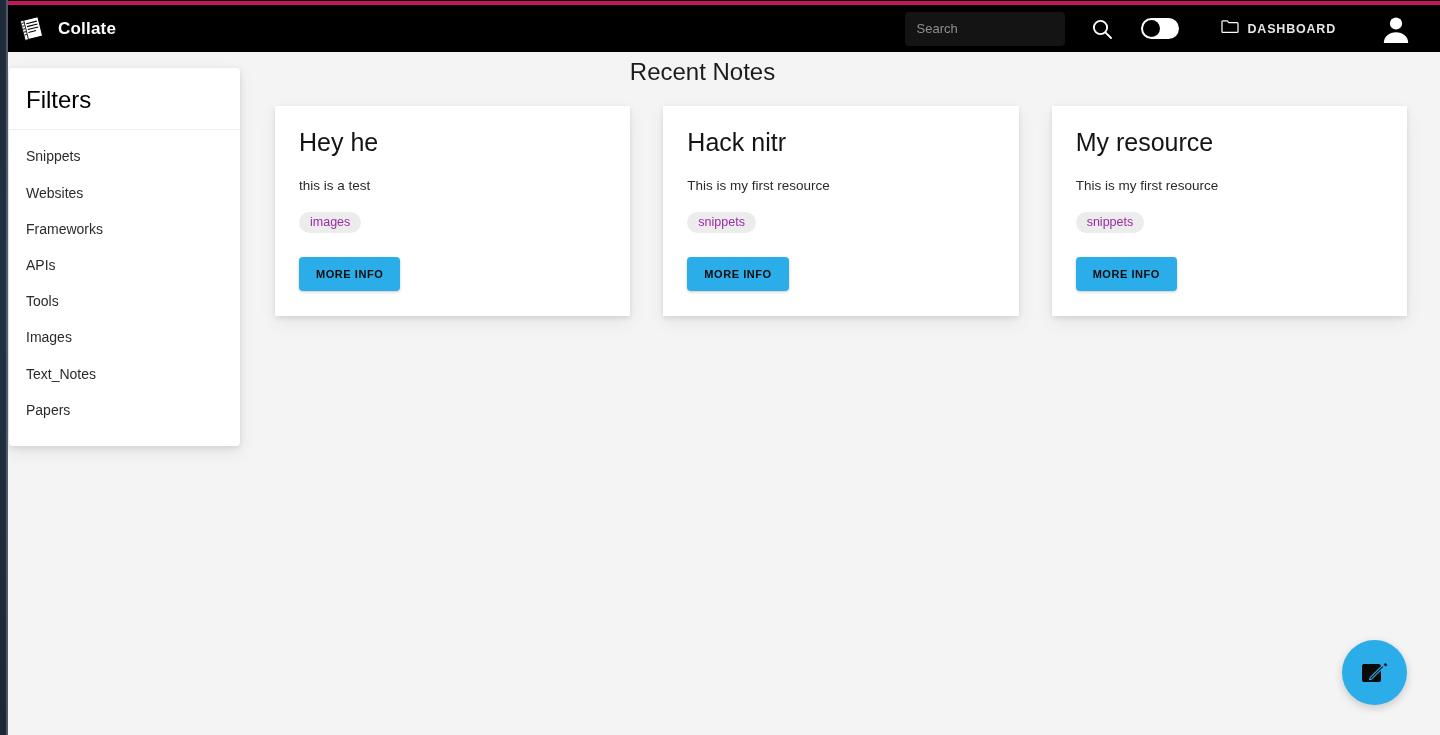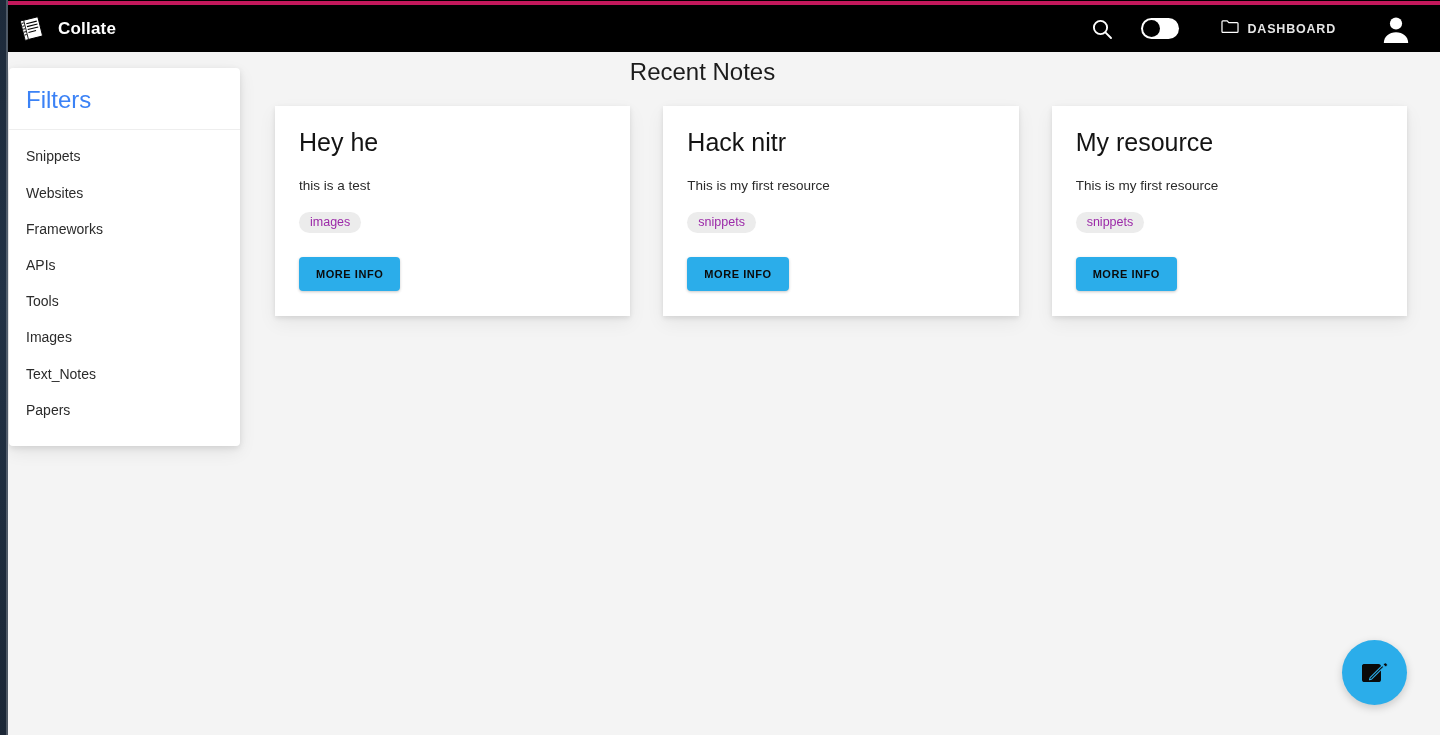--- a/index.html
+++ b/index.html
@@ -171,21 +171,21 @@
     padding-bottom: 18px;
     z-index: 10;
   }
   .sidebar-header {
     padding: 19px 17px 16px 17px;
     border-bottom: 1px solid #eeeeee;
   }
   .sidebar-title {
     font-size: 24px;
     font-weight: normal;
-    color: #3b82f6;
+    color: #000000;
     line-height: 1.1;
   }
   .filter-list { list-style: none; padding: 8px 0 0 0; }
   .filter-item {
     padding: 9px 17px;
     font-size: 14px;
     color: #2b2b2b;
     cursor: pointer;
     line-height: 1.3;
   }
@@ -290,20 +290,21 @@
         </g>
       </svg>
     </span>
     <span class="brand-name">Collate</span>
   </div>
 
   <div class="nav-spacer"></div>
 
   <div class="nav-right">
 
+    <input class="search-box" type="text" placeholder="Search" style="">
 
     <button class="icon-btn search-icon-btn">
       <svg viewBox="0 0 24 24" width="24" height="24" aria-hidden="true">
         <circle cx="10.5" cy="10.5" r="6.6" fill="none" stroke="#fff" stroke-width="1.9"></circle>
         <line x1="15.4" y1="15.4" x2="21" y2="21" stroke="#fff" stroke-width="1.9" stroke-linecap="round"></line>
       </svg>
     </button>
 
     <div class="toggle">
       <span class="knob"></span>

